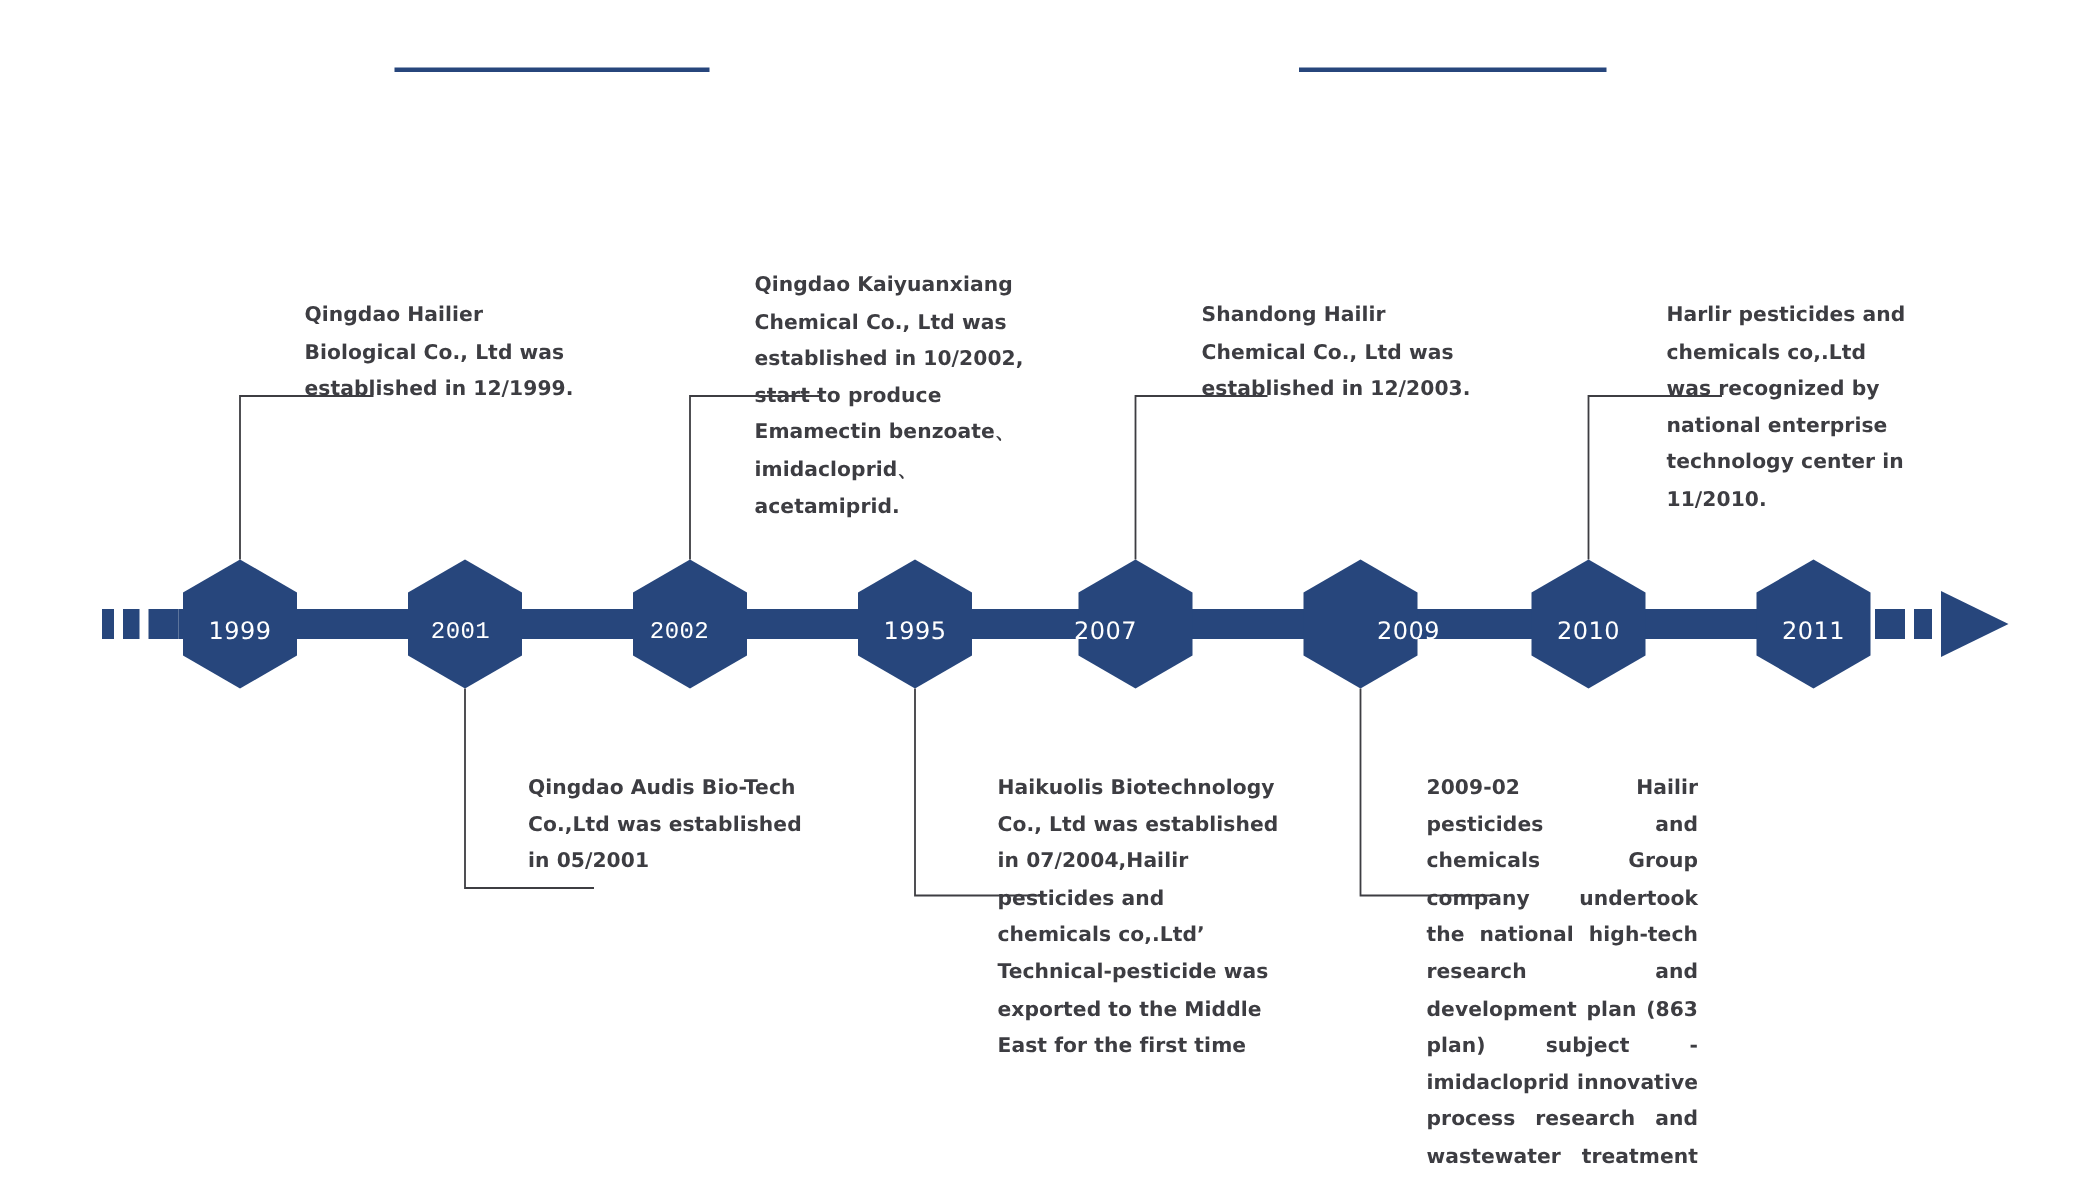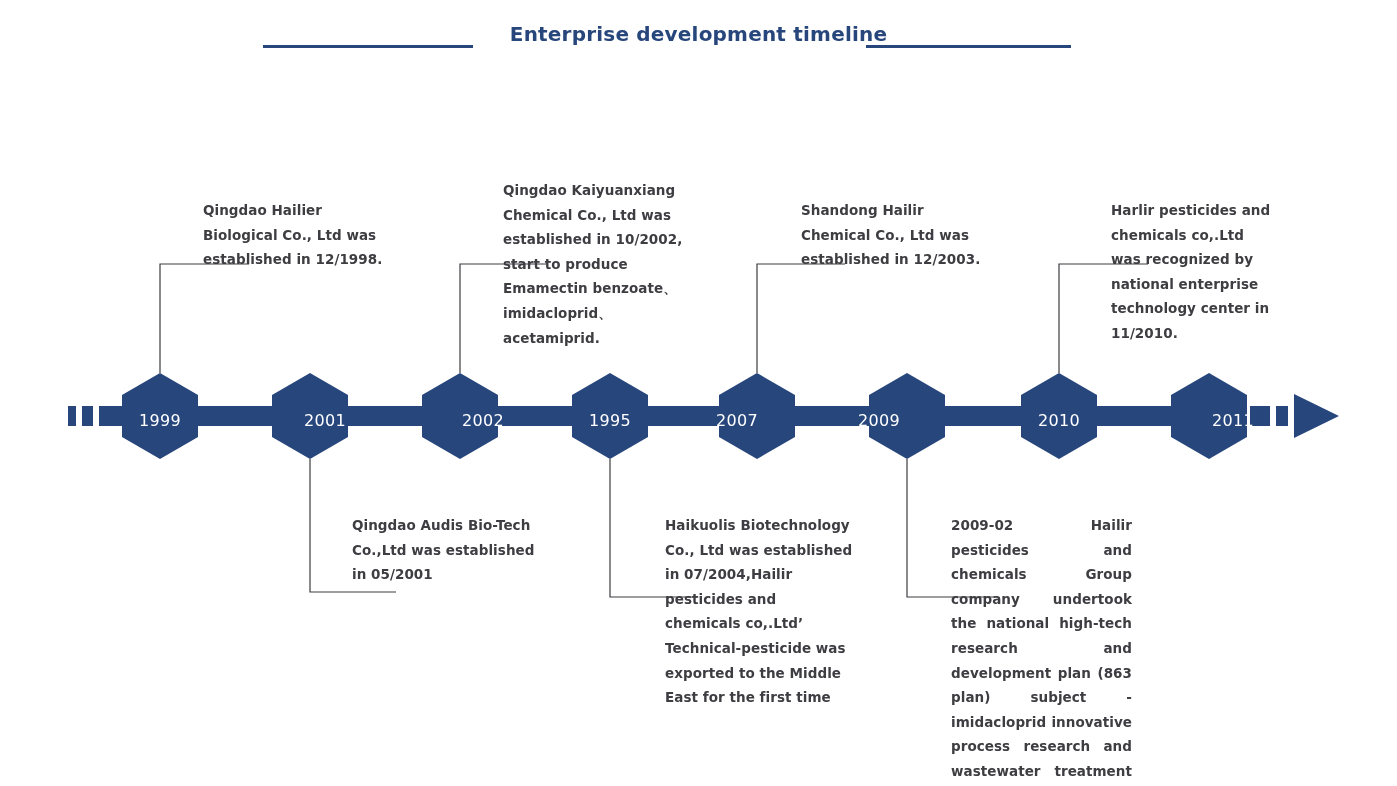--- a/index.html
+++ b/index.html
@@ -81,21 +81,20 @@
   .note.justified {
     text-align: justify;
     text-align-last: left;
   }
 </style>
 </head>
 <body>
 
 <div id="header">
   <div id="title-rule-left" class="title-rule"></div>
-  <div id="title-text">Enterprise development timeline</div>
   <div id="title-rule-right" class="title-rule"></div>
 </div>
 
 <div id="timeline">
   <svg id="axis-svg" width="1397" height="110" viewBox="0 0 1397 110">
 
     <rect x="68" y="36" width="8" height="20" fill="#27467c"></rect>
     <rect x="82" y="36" width="11" height="20" fill="#27467c"></rect>
     <rect x="99" y="36" width="20" height="20" fill="#27467c"></rect>
 
@@ -110,27 +109,27 @@
     <polygon points="310,3 348,25 348,67 310,89 272,67 272,25" fill="#27467c"></polygon>
     <polygon points="460,3 498,25 498,67 460,89 422,67 422,25" fill="#27467c"></polygon>
     <polygon points="610,3 648,25 648,67 610,89 572,67 572,25" fill="#27467c"></polygon>
     <polygon points="757,3 795,25 795,67 757,89 719,67 719,25" fill="#27467c"></polygon>
     <polygon points="907,3 945,25 945,67 907,89 869,67 869,25" fill="#27467c"></polygon>
     <polygon points="1059,3 1097,25 1097,67 1059,89 1021,67 1021,25" fill="#27467c"></polygon>
     <polygon points="1209,3 1247,25 1247,67 1209,89 1171,67 1171,25" fill="#27467c"></polygon>
   </svg>
 
   <div class="hex-label" style="left:115px;">1999</div>
-  <div class="hex-label" style="left:280px;">2001</div>
-  <div class="hex-label" style="left:438px;">2002</div>
+  <div class="hex-label" style="left:262px;font-family:Liberation Mono, monospace;">2001</div>
+  <div class="hex-label" style="left:408px;font-family:Liberation Mono, monospace;">2002</div>
   <div class="hex-label" style="left:565px;">1995</div>
   <div class="hex-label" style="left:692px;">2007</div>
-  <div class="hex-label" style="left:834px;">2009</div>
+  <div class="hex-label" style="left:894px;">2009</div>
   <div class="hex-label" style="left:1014px;">2010</div>
-  <div class="hex-label" style="left:1164px;text-align:right;">2011</div>
+  <div class="hex-label" style="left:1164px;">2011</div>
 </div>
 
 <svg id="connectors" width="1397" height="786" viewBox="0 0 1397 786">
   <g fill="none" stroke="#3d3d42" stroke-width="1.2">
 
     <path d="M160,373 L160,264 L249,264"></path>
 
     <path d="M310,459 L310,592 L396,592"></path>
 
     <path d="M460,373 L460,264 L548,264"></path>
@@ -138,21 +137,21 @@
     <path d="M610,459 L610,597 L697,597"></path>
 
     <path d="M757,373 L757,264 L845,264"></path>
 
     <path d="M907,459 L907,597 L995,597"></path>
 
     <path d="M1059,373 L1059,264 L1148,264"></path>
   </g>
 </svg>
 
-<div class="note" style="left:203px; top:198px; width:186px;">Qingdao Hailier Biological Co., Ltd was established in 12/1998.</div>
+<div class="note" style="left:203px; top:198px; width:186px;">Qingdao Hailier Biological Co., Ltd was established in 12/1999.</div>
 
 <div class="note" style="left:352px; top:513px; width:186px;">Qingdao Audis Bio-Tech Co.,Ltd was established in 05/2001</div>
 
 <div class="note" style="left:503px; top:178px; width:190px;">Qingdao Kaiyuanxiang Chemical Co., Ltd was established in 10/2002, start to produce Emamectin benzoate、imidacloprid、 acetamiprid.</div>
 
 <div class="note" style="left:653px; top:513px; width:190px;margin-left:12px;">Haikuolis Biotechnology Co., Ltd was established in 07/2004,Hailir pesticides and chemicals co,.Ltd’ Technical-pesticide was exported to the Middle East for the first time</div>
 
 <div class="note" style="left:801px; top:198px; width:186px;">Shandong Hailir Chemical Co., Ltd was established in 12/2003.</div>
 
 <div class="note justified" style="left:951px; top:513px; width:181px;">2009-02 Hailir pesticides and chemicals Group company undertook the national high-tech research and development plan (863 plan) subject - imidacloprid innovative process research and wastewater treatment technology.</div>

